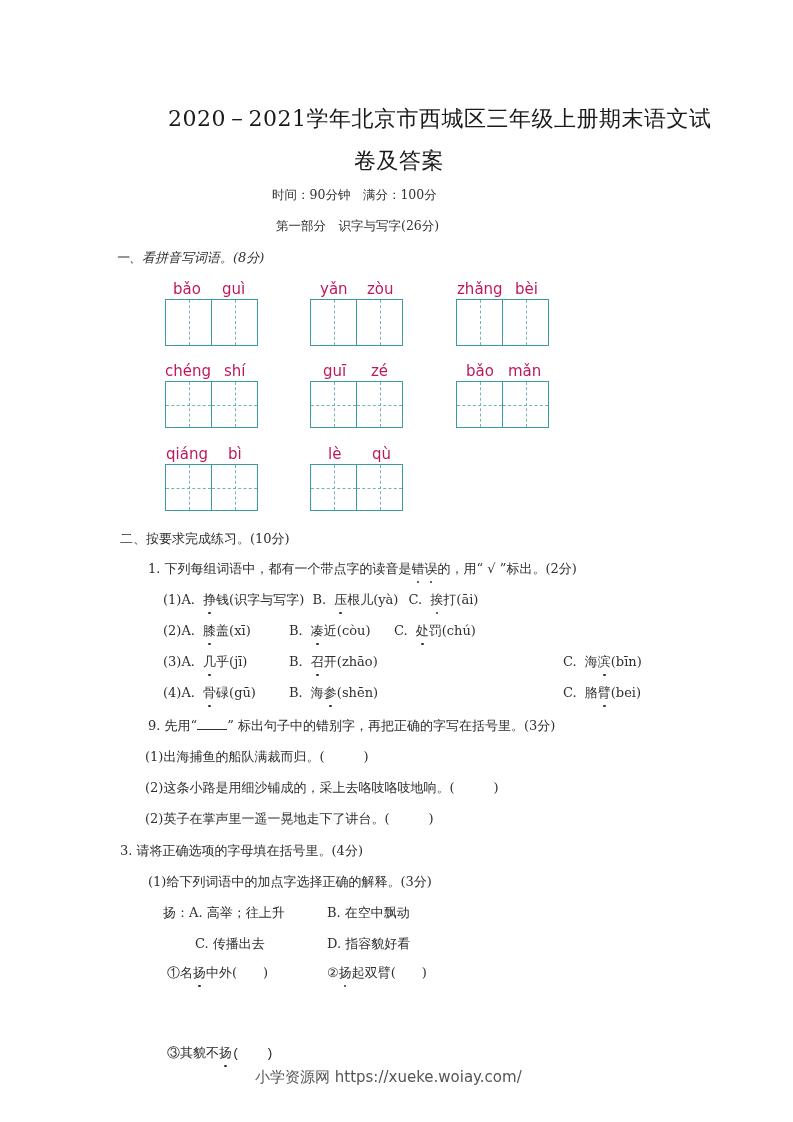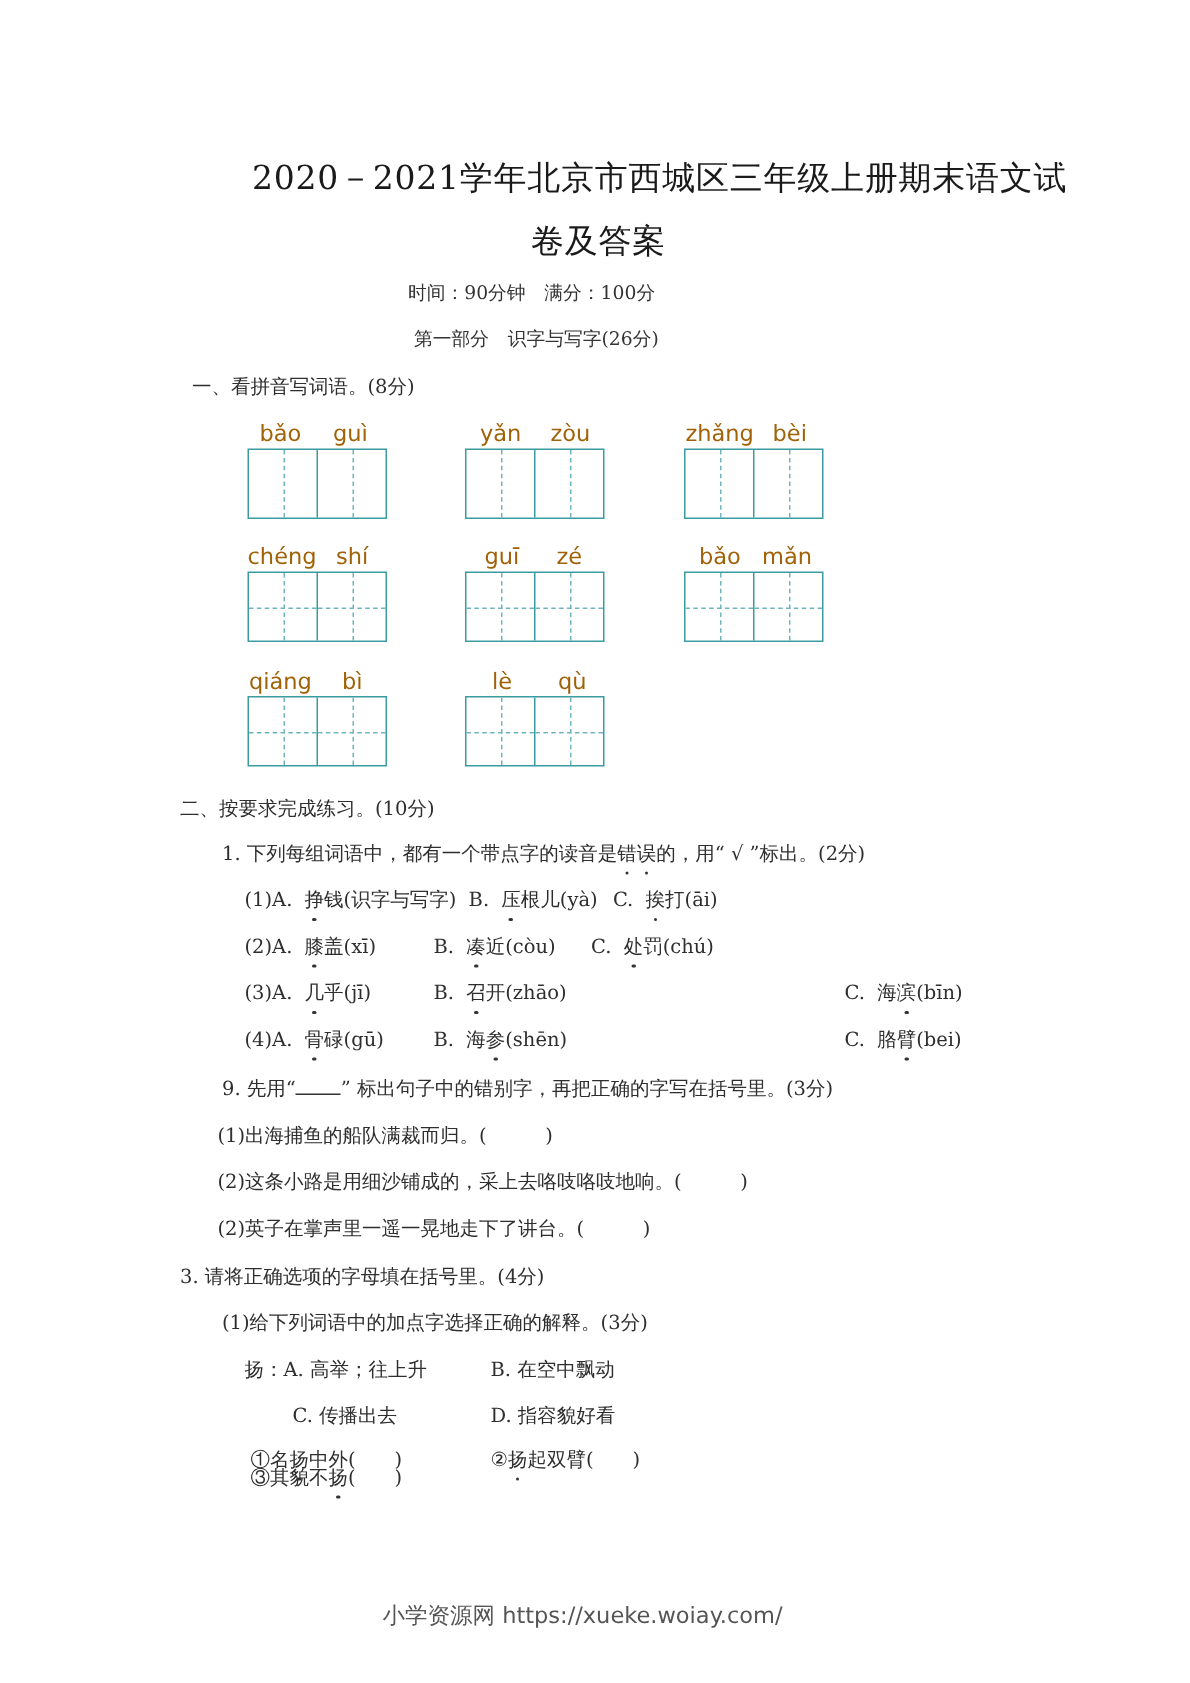--- a/index.html
+++ b/index.html
@@ -11,21 +11,21 @@
   .abs { position: absolute; white-space: nowrap; }
   .title { font-size: 22px; color: #1a1a1a; letter-spacing: 0.5px; }
   .sub { font-size: 12.5px; color: #333; }
   .txt { font-size: 13px; color: #2e2e2e; }
   .dot { position: relative; display: inline-block; }
   .dot::after {
     content: ""; position: absolute; left: 50%; bottom: -5px;
     width: 2.5px; height: 2.5px; margin-left: -1.25px;
     background: #333; border-radius: 50%;
   }
-  .pinyin { font-family: "DejaVu Sans", "Liberation Sans", sans-serif; font-size: 15px; color: #a16207; }
+  .pinyin { font-family: "DejaVu Sans", "Liberation Sans", sans-serif; font-size: 15px; color: #be185d; }
   .grid-pair {
     position: absolute; width: 93px; height: 47px;
     border: 1px solid #3a9ca0; box-sizing: border-box; display: flex;
   }
   .cell { flex: 1; position: relative; box-sizing: border-box; }
   .cell + .cell { border-left: 1px solid #3a9ca0; }
   .cell .v {
     position: absolute; left: 50%; top: 0; bottom: 0;
     border-left: 1px dashed #6fb5bb;
   }
@@ -37,21 +37,21 @@
   .blank-line { display: inline-block; width: 30px; border-bottom: 1px solid #333; height: 10px; vertical-align: baseline; }
 </style>
 </head>
 <body>
 
 <div class="abs title" style="left:168px; top:104px;">2020－2021学年北京市西城区三年级上册期末语文试</div>
 <div class="abs title" style="left:354px; top:146px;">卷及答案</div>
 <div class="abs sub" style="left:272px; top:187px;">时间：90分钟　满分：100分</div>
 <div class="abs sub" style="left:276px; top:218px;">第一部分　识字与写字(26分)</div>
 
-<div class="abs txt" style="left:128px; top:249px;">一、看拼音写词语。(8分)</div>
+<div class="abs txt" style="left:116px; top:249px;font-style:italic;">一、看拼音写词语。(8分)</div>
 
 <div class="abs pinyin" style="left:173px; top:280px;">bǎo</div>
 <div class="abs pinyin" style="left:222px; top:280px;">guì</div>
 <div class="grid-pair" style="left:165px; top:299px;">
   <div class="cell">
       <div class="v"></div>
     </div>
     <div class="cell">
       <div class="v"></div>
     </div>
@@ -214,17 +214,17 @@
 <div class="abs txt" style="left:327px; top:904px;">B. 在空中飘动</div>
 <div class="abs txt" style="left:195px; top:935px;">C. 传播出去</div>
 <div class="abs txt" style="left:327px; top:935px;">D. 指容貌好看</div>
 
 <div class="abs txt" style="left:167px; top:964px;">
   <span>①名</span><span class="dot">扬</span><span>中外(　　)</span>
 </div>
 <div class="abs txt" style="left:327px; top:964px;">
   <span>②</span><span class="dot">扬</span><span>起双臂(　　)</span>
 </div>
-<div class="abs txt" style="left:167px; top:976px;">
+<div class="abs txt" style="left:167px; top:1044px;font-family:Liberation Mono, monospace;">
   <span>③其貌不</span><span class="dot">扬</span><span>(　　)</span>
 </div>
 
 <div class="abs footer" style="left:255px; top:1068px;">小学资源网 https://xueke.woiay.com/</div>
 
 </body></html>

